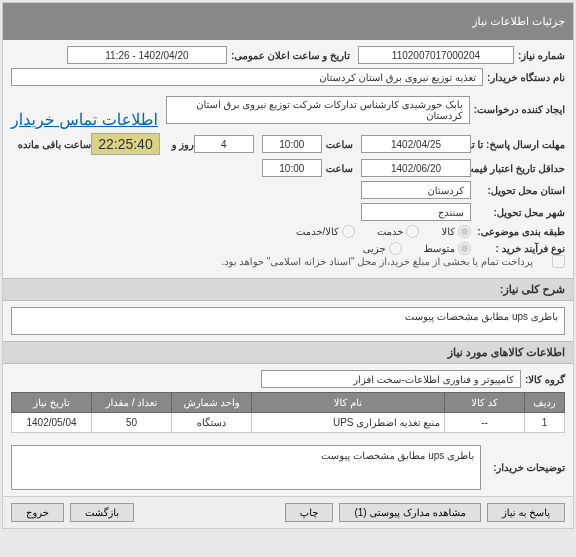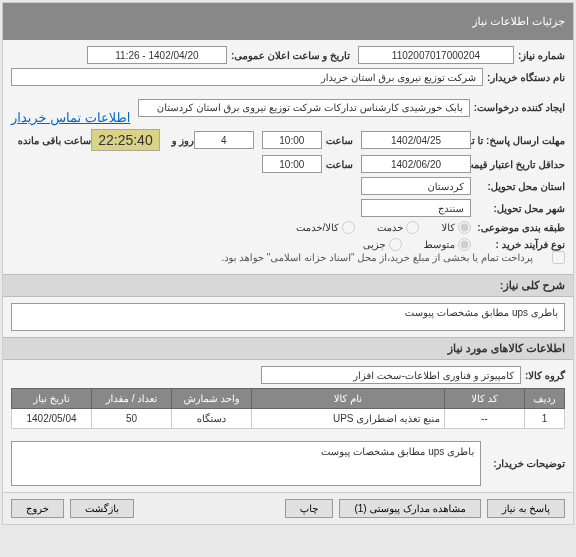--- a/index.html
+++ b/index.html
@@ -62,21 +62,21 @@
   justify-content: center;
 }
 .field-num {
   width: 156px;
   text-align: center;
   justify-content: center;
 }
 .link {
   color: #0066cc;
   text-decoration: underline;
-  font-size: 13px;
+  font-size: 16px;
   cursor: pointer;
   margin-top: 20px;
 }
 .gap {
   width: 8px;
 }
 .radio-group {
   display: flex;
   align-items: center;
   gap: 6px;
@@ -184,26 +184,26 @@
     <span>جزئیات اطلاعات نیاز</span>
   </div>
 
   <div class="content">
 
     <div class="row">
       <span class="label">شماره نیاز:</span>
       <span class="field field-num">1102007017000204</span>
       <span class="gap"></span>
       <span class="label">تاریخ و ساعت اعلان عمومی:</span>
-      <span class="field" style="width:140px;justify-content:center">1402/04/20 - 11:26</span>
+      <span class="field" style="width:160px;justify-content:center">1402/04/20 - 11:26</span>
     </div>
 
     <div class="row">
       <span class="label">نام دستگاه خریدار:</span>
-      <span class="field field-wide">شرکت توزیع نیروی برق استان خریدار</span>
+      <span class="field field-wide">تغذیه توزیع نیروی برق استان کردستان</span>
     </div>
 
     <div class="row">
       <span class="label">ایجاد کننده درخواست:</span>
       <span class="field field-wide">بابک خورشیدی کارشناس تدارکات شرکت توزیع نیروی برق استان کردستان</span>
       <span class="gap"></span>
       <span class="link">اطلاعات تماس خریدار</span>
     </div>
 
     <div class="row">

